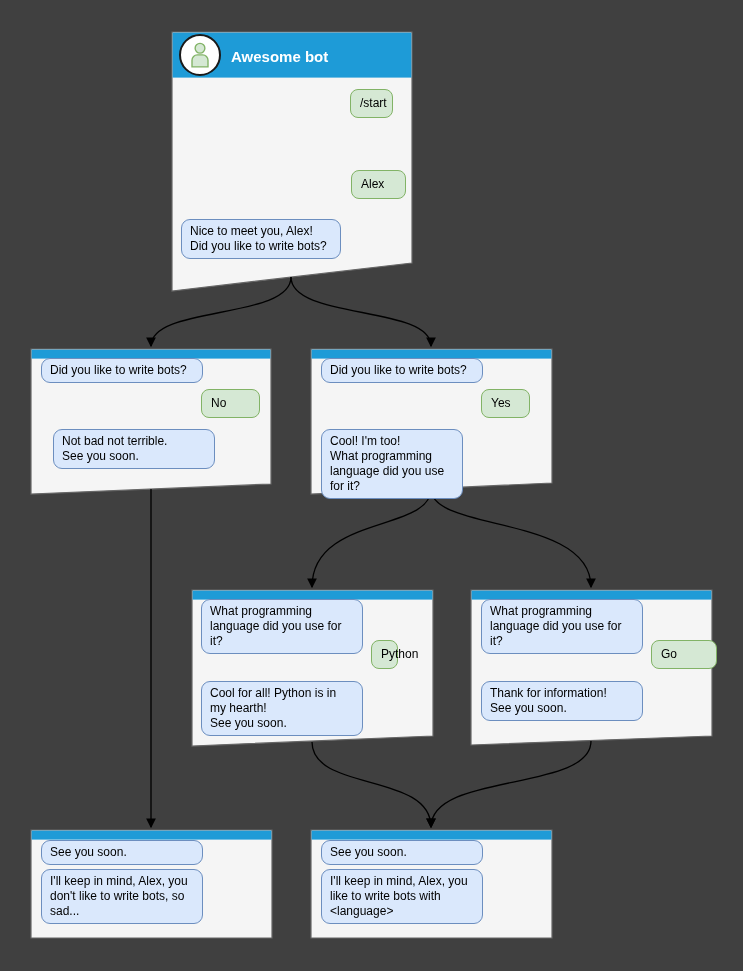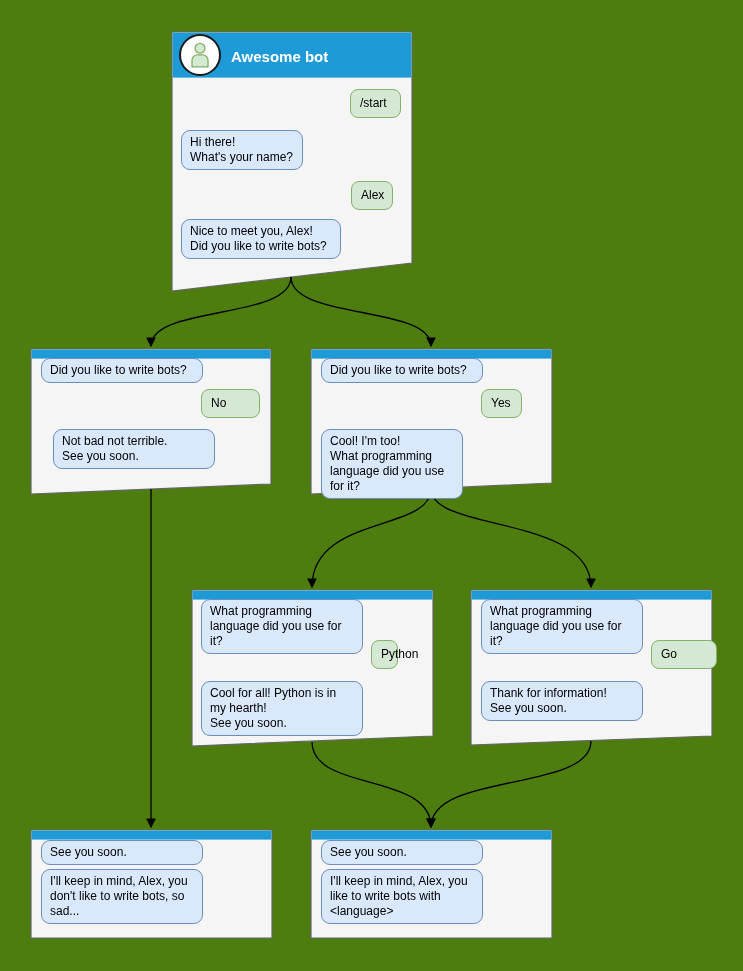--- a/index.html
+++ b/index.html
@@ -7,21 +7,21 @@
     --window-fill:#f5f5f5;
     --window-border:#666666;
     --bot-bubble-fill:#dae8fc;
     --bot-bubble-border:#6c8ebf;
     --user-bubble-fill:#d5e8d4;
     --user-bubble-border:#82b366;
     --connector:#000000;
   }
   html,body{margin:0;padding:0;background:#ffffff;}
   .canvas{
-    position:relative;width:743px;height:971px;background:#4d7c0f;
+    position:relative;width:743px;height:971px;background:#404040;
     font-family:"Liberation Sans",sans-serif;overflow:hidden;
   }
   .layer{position:absolute;left:0;top:0;}
   .bubble{
     position:absolute;box-sizing:border-box;
     font-size:12px;line-height:15px;color:#000;
     white-space:pre-line;border-radius:9px;
   }
   .bot{
     background:var(--bot-bubble-fill);
@@ -102,34 +102,32 @@
   </svg>
 
   <div class="avatar">
     <svg width="30" height="30" viewBox="0 0 24 24">
       <circle cx="12" cy="6.6" r="3.9" style="fill:var(--user-bubble-fill);stroke:var(--user-bubble-border)" stroke-width="1.1"></circle>
       <path d="M5.6,21.5 v-5.4 a4.2,4.2 0 0 1 4.2,-4.2 h4.4 a4.2,4.2 0 0 1 4.2,4.2 v5.4 z" style="fill:var(--user-bubble-fill);stroke:var(--user-bubble-border)" stroke-width="1.1"></path>
     </svg>
   </div>
   <div class="win-title">Awesome bot</div>
 
-  <div class="bubble user" style="left:350px;top:89px;width:51px">/start</div>
-  <div class="bubble bot" style="left:181px;top:130px;width:122px">Hi there!
-What's your name?</div>
-  <div class="bubble user" style="left:351px;top:181px;width:42px">Alex</div>
+  <div class="bubble user" style="left:350px;top:89px;width:43px">/start</div>
+  <div class="bubble user" style="left:351px;top:170px;width:55px">Alex</div>
   <div class="bubble bot" style="left:181px;top:219px;width:160px">Nice to meet you, Alex!
 Did you like to write bots?</div>
 
   <div class="bubble bot" style="left:41px;top:358px;width:162px">Did you like to write bots?</div>
   <div class="bubble user" style="left:201px;top:389px;width:59px">No</div>
   <div class="bubble bot" style="left:53px;top:429px;width:162px">Not bad not terrible.
 See you soon.</div>
 
   <div class="bubble bot" style="left:321px;top:358px;width:162px">Did you like to write bots?</div>
-  <div class="bubble user" style="left:481px;top:389px;width:41px">Yes</div>
+  <div class="bubble user" style="left:481px;top:389px;width:49px">Yes</div>
   <div class="bubble bot" style="left:321px;top:429px;width:142px">Cool! I'm too!
 What programming
 language did you use for it?</div>
 
   <div class="bubble bot" style="left:201px;top:599px;width:162px">What programming
 language did you use for it?</div>
   <div class="bubble user" style="left:371px;top:640px;width:27px">Python</div>
   <div class="bubble bot" style="left:201px;top:681px;width:162px">Cool for all! Python is in
 my hearth!
 See you soon.</div>

